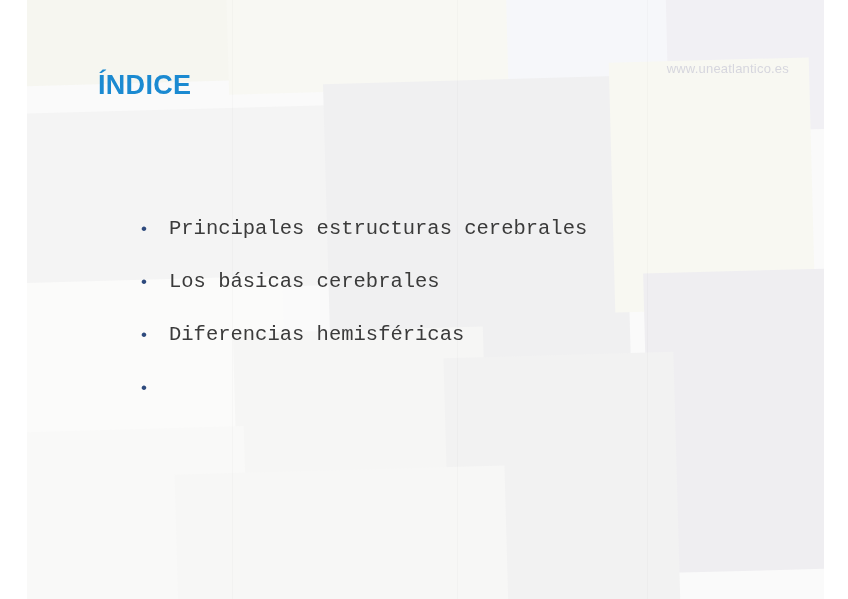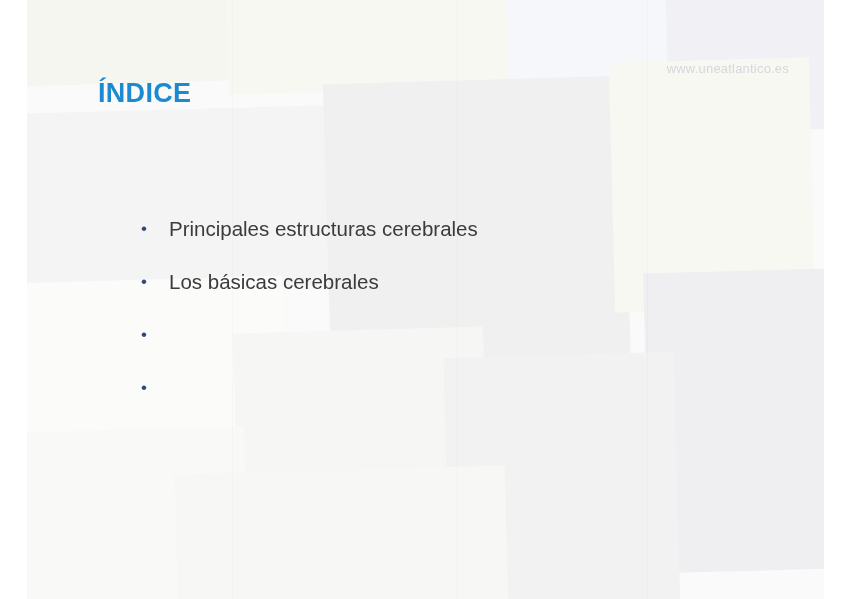--- a/index.html
+++ b/index.html
@@ -124,21 +124,21 @@
   .seam {
     position: absolute;
     width: 1px;
     background: rgba(0,0,0,0.018);
   }
 
   
   .title {
     position: absolute;
     left: 71px;
-    top: 78px;
+    top: 70px;
     font-size: 27px;
     font-weight: bold;
     letter-spacing: 0.3px;
     color: #1b8ad1;
     font-family: "Liberation Sans", sans-serif;
     white-space: nowrap;
   }
 
   
   .watermark {
@@ -171,21 +171,21 @@
     font-size: 17px;
     line-height: 28px;
     text-align: left;
     padding-left: 4px;
     box-sizing: border-box;
   }
   .bullet-text {
     font-size: 20.5px;
     line-height: 28px;
     color: #3b3b3b;
-    font-family: Liberation Sans, sans-serif;
+    font-family: Liberation Mono, monospace;
     white-space: nowrap;
   }
 </style>
 </head>
 <body>
 
 <div class="slide">
   <div class="slide-canvas">
 
     <div class="bg-layer">
@@ -218,20 +218,21 @@
         <span class="bullet-text">Principales estructuras cerebrales</span>
       </div>
 
       <div class="bullet-row">
         <span class="bullet-mark">•</span>
         <span class="bullet-text">Los básicas cerebrales</span>
       </div>
 
       <div class="bullet-row">
         <span class="bullet-mark">•</span>
+        <span class="bullet-text">Diferencias hemisféricas</span>
       </div>
 
       <div class="bullet-row">
         <span class="bullet-mark">•</span>
       </div>
 
     </div>
 
   </div>
 </div>

